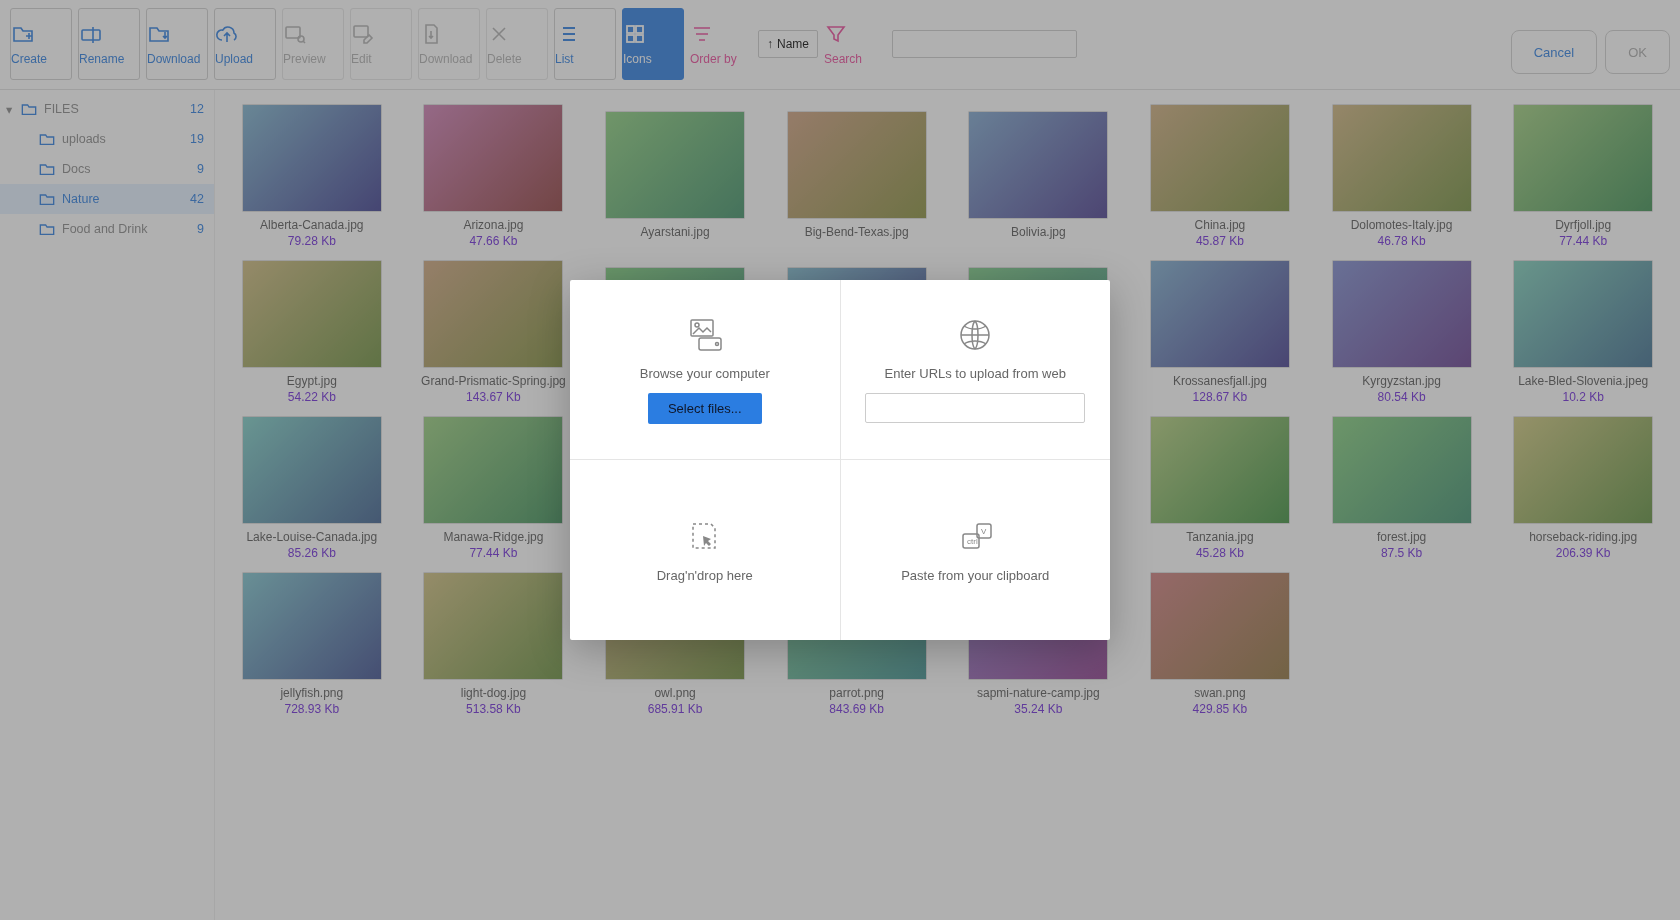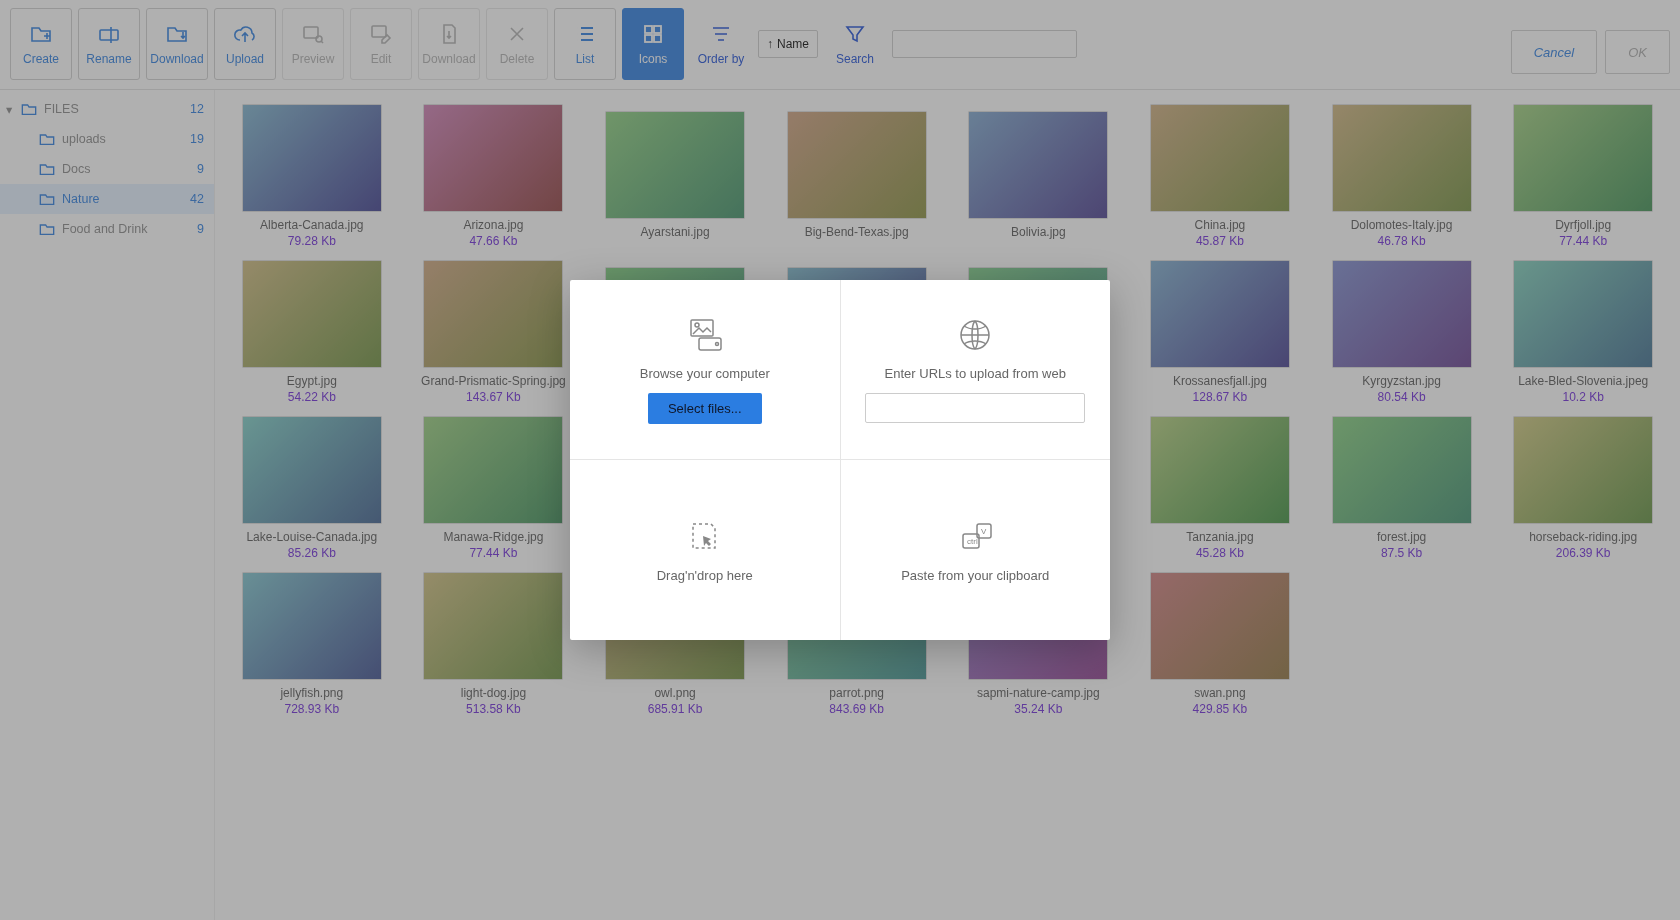--- a/index.html
+++ b/index.html
@@ -1,31 +1,31 @@
 <!DOCTYPE html>
 <html><head>
 <meta charset="utf-8">
 <style>
 * { box-sizing: border-box; margin: 0; padding: 0; }
 body { font-family: -apple-system, BlinkMacSystemFont, "Segoe UI", Arial, sans-serif; font-size: 13px; width: 1680px; height: 920px; overflow: hidden; background: #fff; position: relative; }
 
 .toolbar { display: flex; align-items: flex-start; padding: 8px 10px; gap: 6px; border-bottom: 1px solid #e0e0e0; height: 90px; }
 .tool-group { display: flex; gap: 6px; }
-.tool-btn { display: flex; flex-direction: column; align-items: center; justify-content: center; width: 62px; height: 72px; border: 1px solid #d0d0d0; border-radius: 3px; background: #fff; cursor: pointer; color: #2b7de1; }
+.tool-btn { display: flex; flex-direction: column; align-items: flex-start; justify-content: center; width: 62px; height: 72px; border: 1px solid #d0d0d0; border-radius: 3px; background: #fff; cursor: pointer; color: #2b7de1; }
 .tool-btn.disabled { color: #b0b0b0; border-color: #e5e5e5; cursor: default; }
 .tool-btn.active { background: #2b7de1; color: #fff; border-color: #2b7de1; }
-.tool-btn.noborder { border: none; background: transparent; color: #1d4ed8; }
+.tool-btn.noborder { border: none; background: transparent; color: #ec4899; }
 .tool-btn .ticon { width: 24px; height: 24px; margin-bottom: 6px; display:flex; align-items:center; justify-content:center;}
 .tool-btn .tlabel { font-size: 12px; }
 
 .sort-select { height: 28px; border: 1px solid #ccc; border-radius: 2px; padding: 0 8px; font-size: 12px; background:#fff; display:flex; align-items:center; gap:4px; cursor:pointer; }
 .search-input { width: 185px; height: 28px; border: 1px solid #ccc; border-radius: 2px; padding: 0 8px; font-size:12px; }
 .spacer { flex: 1; }
 .tool-right { display:flex; gap:8px; padding-top:22px; }
-.btn-ok, .btn-cancel { height:44px; padding:0 22px; border:1px solid #d0d0d0; border-radius:2px; background:#fff; font-size:13px; cursor:pointer;font-style:italic; }
+.btn-ok, .btn-cancel { height:44px; padding:0 22px; border:1px solid #d0d0d0; border-radius:8px; background:#fff; font-size:13px; cursor:pointer; }
 .btn-cancel { color:#2b7de1; }
 .btn-ok { color:#aaa; }
 
 .body-wrap { display:flex; height: calc(100% - 90px); }
 .sidebar { width: 215px; border-right:1px solid #eee; padding-top:4px; font-size:12.5px; color:#888; }
 .tree-row { display:flex; align-items:center; height:30px; padding:0 10px 0 6px; cursor:pointer; }
 .tree-row .chev { width:12px; color:#888; }
 .tree-row .ficon { width:18px; height:14px; margin:0 6px 0 2px; display:flex; align-items:center; justify-content:center; }
 .tree-row .count { margin-left:auto; color:#2b7de1; font-weight:500; }
 .tree-row.selected { background:#e4f1ff; color:#2b7de1; }

